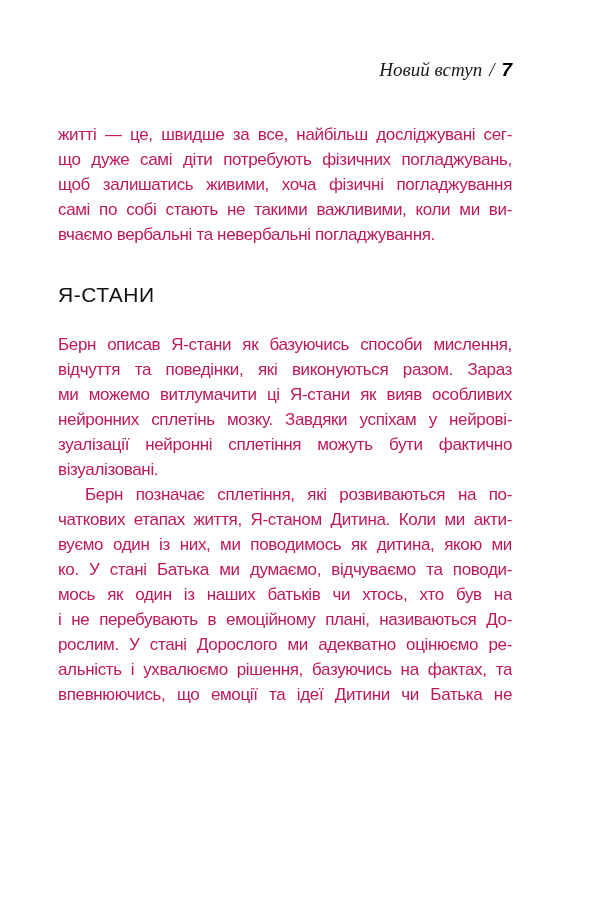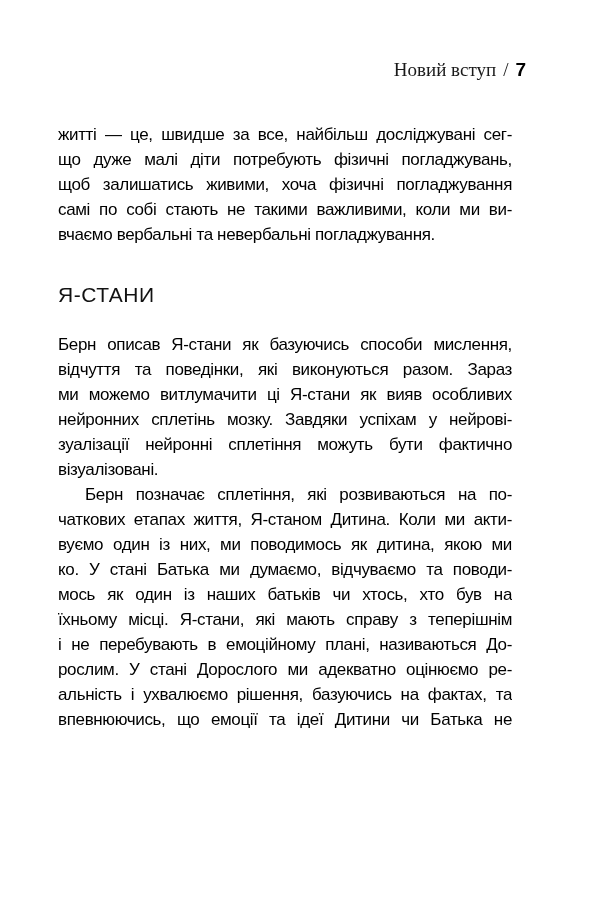--- a/index.html
+++ b/index.html
@@ -13,28 +13,29 @@
     position: relative;
     width: 600px;
     height: 899px;
     background: #ffffff;
     overflow: hidden;
   }
   
   .running-head {
     position: absolute;
     top: 58px;
-    left: 72px;
+    left: 58px;
     width: 454px;
     text-align: right;
     font-family: "Liberation Serif", serif;
     font-size: 19px;
     line-height: 24px;
     color: #1a1a1a;
     white-space: nowrap;
+    font-style: italic;
   }
   .running-head .sep {
     display: inline-block;
     margin: 0 7px;
     font-family: "Liberation Serif", serif;
   }
   .running-head .pagenum {
     font-family: "Liberation Sans", sans-serif;
     font-weight: 700;
     font-size: 19px;
@@ -44,21 +45,21 @@
   .text-column {
     position: absolute;
     left: 58px;
     top: 122px;
     width: 454px;
   }
   .para {
     font-size: 17px;
     line-height: 25px;
     letter-spacing: -0.35px;
-    color: #000000;
+    color: #be185d;
   }
   .para .line {
     height: 25px;
     overflow: hidden;
     text-align: justify;
     text-align-last: justify;
   }
   .para .line.last {
     text-align-last: left;
   }
@@ -82,21 +83,21 @@
 <div class="page">
 
   <header class="running-head">
     <span>Новий вступ</span><span class="sep">/</span><span class="pagenum">7</span>
   </header>
 
   <main class="text-column">
 
     <div class="para">
         <div class="line">житті — це, швидше за все, найбільш досліджувані сег-</div>
-        <div class="line">що дуже малі діти потребують фізичні погладжувань,</div>
+        <div class="line">що дуже самі діти потребують фізичних погладжувань,</div>
         <div class="line">щоб залишатись живими, хоча фізичні погладжування</div>
         <div class="line">самі по собі стають не такими важливими, коли ми ви-</div>
         <div class="line last">вчаємо вербальні та невербальні погладжування.</div>
       </div>
 
     <h2 class="section-heading">Я-СТАНИ</h2>
 
     <div class="para">
         <div class="line">Берн описав Я-стани як базуючись способи мислення,</div>
         <div class="line">відчуття та поведінки, які виконуються разом. Зараз</div>
@@ -105,21 +106,20 @@
         <div class="line">зуалізації нейронні сплетіння можуть бути фактично</div>
         <div class="line last">візуалізовані.</div>
       </div>
 
     <div class="para indent-first">
         <div class="line">Берн позначає сплетіння, які розвиваються на по-</div>
         <div class="line">чаткових етапах життя, Я-станом Дитина. Коли ми акти-</div>
         <div class="line">вуємо один із них, ми поводимось як дитина, якою ми</div>
         <div class="line">ко. У стані Батька ми думаємо, відчуваємо та поводи-</div>
         <div class="line">мось як один із наших батьків чи хтось, хто був на</div>
-        <div class="line">їхньому місці. Я-стани, які мають справу з теперішнім</div>
         <div class="line">і не перебувають в емоційному плані, називаються До-</div>
         <div class="line">рослим. У стані Дорослого ми адекватно оцінюємо ре-</div>
         <div class="line">альність і ухвалюємо рішення, базуючись на фактах, та</div>
         <div class="line">впевнюючись, що емоції та ідеї Дитини чи Батька не</div>
       </div>
 
   </main>
 
 </div>
 

